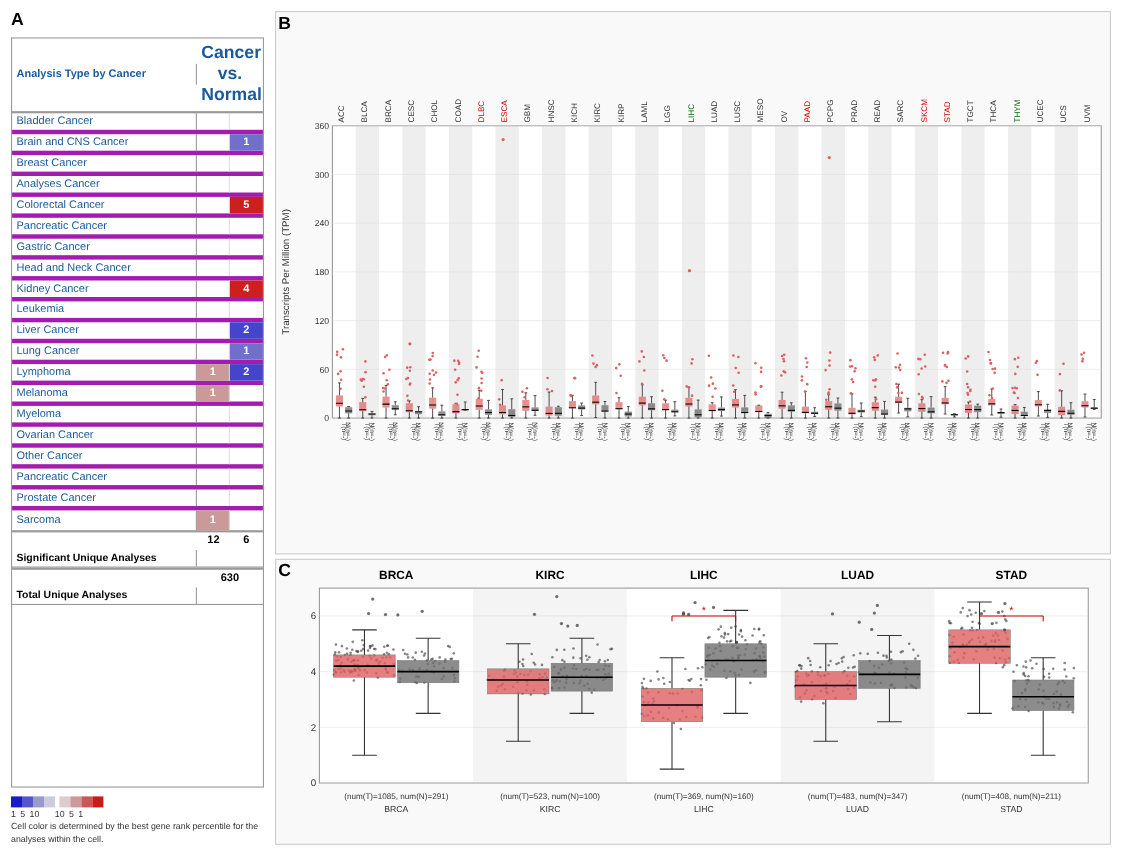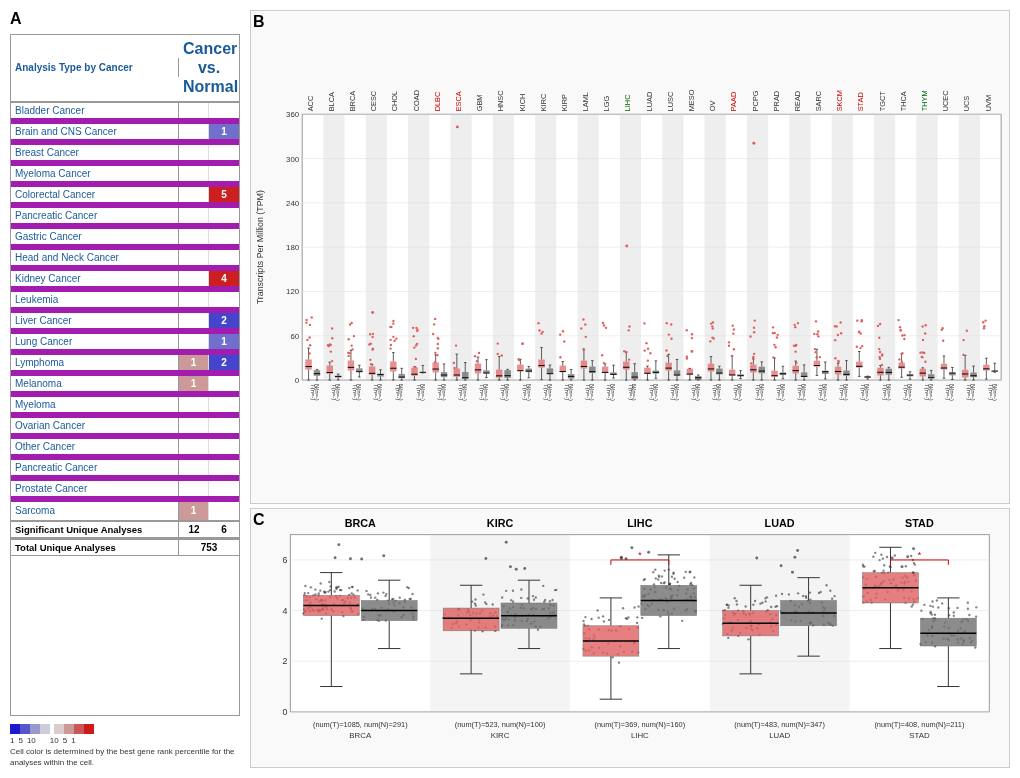--- a/index.html
+++ b/index.html
@@ -53,21 +53,21 @@
       width: 60px;
       padding: 4px;
       font-size: 16px;
       font-weight: bold;
       color: #1a5a9a;
       text-align: center;
       line-height: 1.2;
     }
     .table-row {
       display: flex;
-      border-bottom: 6px solid #a21caf;
+      border-bottom: 4px solid #a21caf;
       min-height: 18px;
     }
     .table-row:last-child {
       border-bottom: none;
     }
     .cell-cancer {
       flex: 1;
       padding: 2px 4px;
       font-size: 10px;
       color: #1a5a9a;
@@ -105,20 +105,21 @@
       border-bottom: 1px solid #999;
     }
     .footer-label {
       flex: 1;
       padding: 2px 4px;
       font-size: 9.5px;
       font-weight: bold;
       color: #000;
       border-right: 1px solid #999;
       text-align: left;
+      margin-top: 16px;
     }
     .footer-vals {
       width: 60px;
       display: flex;
       font-size: 10px;
       font-weight: bold;
     }
     .footer-val {
       flex: 1;
       text-align: center;
@@ -219,21 +220,21 @@
             </div>
           </div>
           <div class="table-row">
             <div class="cell-cancer">Breast Cancer</div>
             <div class="cnv-pair">
               <div class="cell-val-empty"></div>
               <div class="cell-val-empty"></div>
             </div>
           </div>
           <div class="table-row">
-            <div class="cell-cancer">Myeloma Cancer</div>
+            <div class="cell-cancer">Analyses Cancer</div>
             <div class="cnv-pair">
               <div class="cell-val-empty"></div>
               <div class="cell-val-empty"></div>
             </div>
           </div>
           <div class="table-row">
             <div class="cell-cancer">Colorectal Cancer</div>
             <div class="cnv-pair">
               <div class="cell-val-empty"></div>
               <div class="cell-val" style="background: rgb(204, 32, 32);">5</div>
@@ -349,21 +350,21 @@
       <div class="footer-row">
         <div class="footer-label">Significant Unique Analyses</div>
         <div class="footer-vals">
           <div class="footer-val">12</div>
           <div class="footer-val">6</div>
         </div>
       </div>
       <div class="footer-row">
         <div class="footer-label">Total Unique Analyses</div>
         <div class="footer-vals">
-          <div class="footer-val" style="grid-column:span 2; font-size:10px; font-weight:bold; width:100%; text-align:center;">753</div>
+          <div class="footer-val" style="grid-column:span 2; font-size:10px; font-weight:bold; width:100%; text-align:center;">630</div>
         </div>
       </div>
     </div>
 
     <div class="legend-section">
       <div class="legend-boxes">
         <div class="legend-box" style="background:#1a1acc;"></div>
         <div class="legend-box" style="background:#5555cc;"></div>
         <div class="legend-box" style="background:#9999cc;"></div>
         <div class="legend-box" style="background:#ccccdd;"></div>

